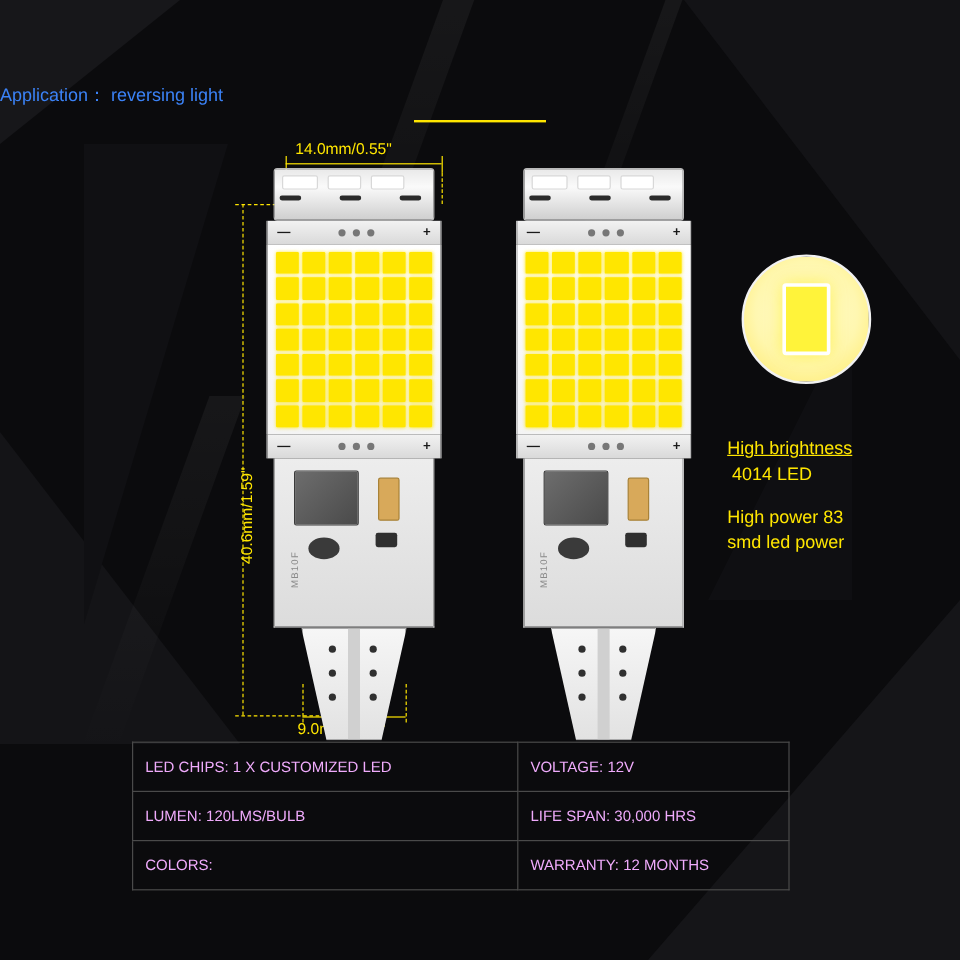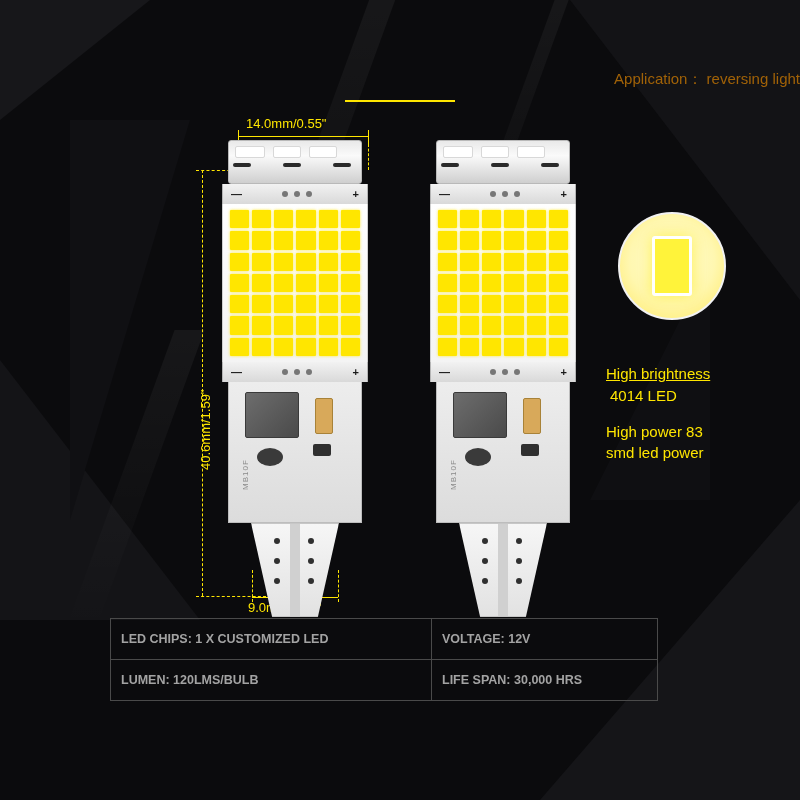--- a/index.html
+++ b/index.html
@@ -53,22 +53,22 @@
     text-align: center;
     color: #ffe600;
     font-size: 29px;
     font-weight: bold;
     letter-spacing: .6px;
   }
   .subtitle {
     position: absolute;
     top: 70px;
     width: 100%;
-    text-align: right;
-    color: #a16207;
+    text-align: left;
+    color: #3b82f6;
     font-size: 15px;
   }
   .underline {
     position: absolute;
     top: 100px;
     left: 50%;
     transform: translateX(-50%);
     width: 110px;
     height: 2px;
     background: #ffe600;
@@ -220,23 +220,22 @@
     line-height: 19px;
   }
 
   
   .spec {
     position: absolute;
     left: 110px;
     top: 618px;
     width: 548px;
     border-collapse: collapse;
-    color: #a3a3a3;
+    color: #f0abfc;
     font-size: 12.5px;
-    font-weight: bold;
   }
   .spec td {
     border: 1px solid #4a4a4a;
     padding: 9px 10px;
     vertical-align: middle;
     height: 22px;
   }
   .spec td.col1 { width: 300px; }
 </style>
 </head>
@@ -477,16 +476,26 @@
     <tr>
       <td class="col1">
         <span>LUMEN:</span>
         <span>120LMS/BULB</span>
       </td>
       <td>
         <span>LIFE SPAN:</span>
         <span>30,000 HRS</span>
       </td>
     </tr>
+    <tr>
+      <td class="col1">
+        <span>COLORS:</span>
+        <span></span>
+      </td>
+      <td>
+        <span>WARRANTY:</span>
+        <span>12 MONTHS</span>
+      </td>
+    </tr>
   </tbody>
     </table>
 
 </div>
 
 </body></html>

